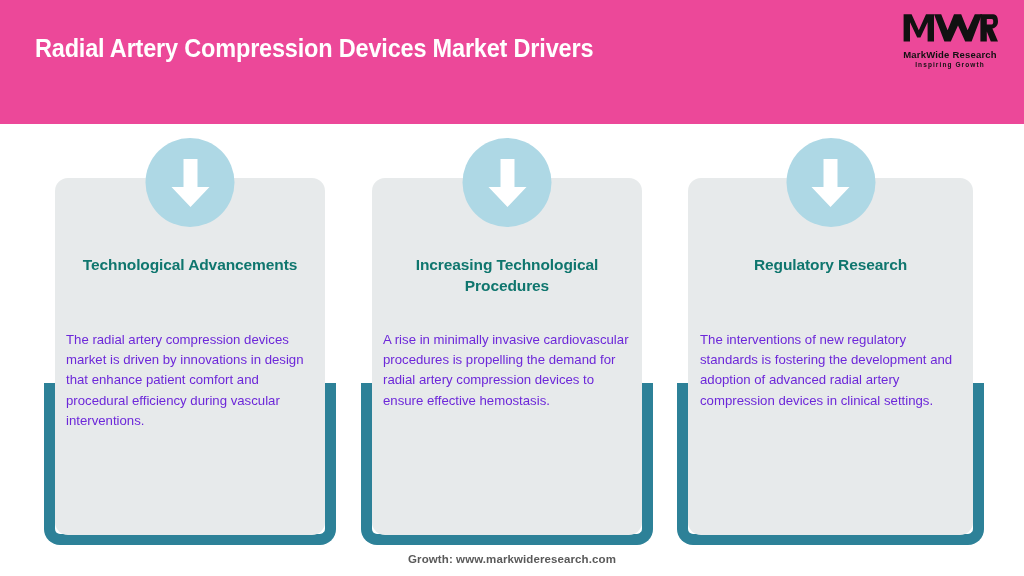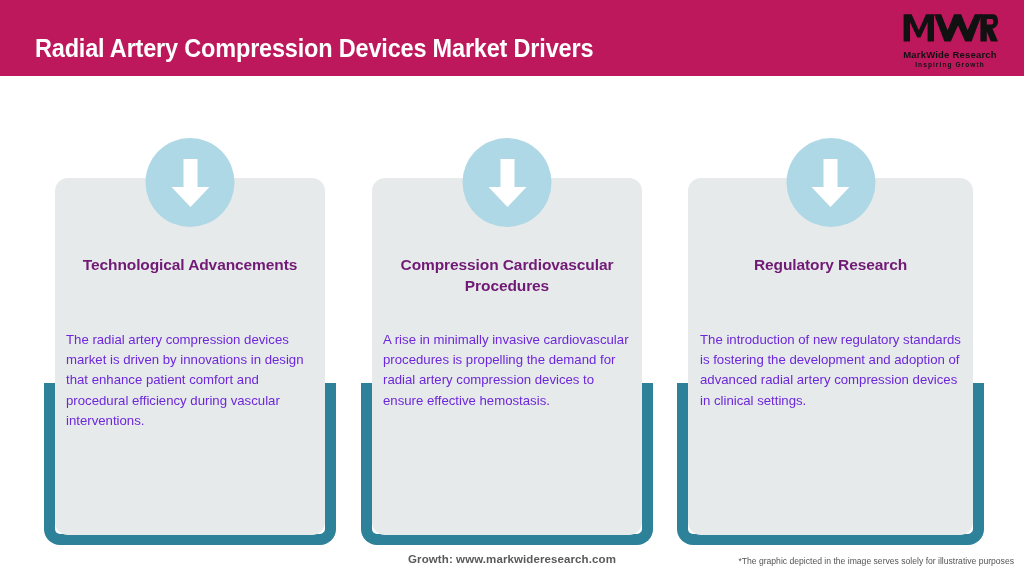--- a/index.html
+++ b/index.html
@@ -6,22 +6,22 @@
   html, body {
     width:1024px; height:576px;
     background:#ffffff;
     font-family:"Liberation Sans", sans-serif;
     overflow:hidden;
   }
   #stage { position:relative; width:1024px; height:576px; background:#ffffff; }
 
   
   .header {
-    position:absolute; left:0; top:0; width:1024px; height:76px;
-    background:#be185d;
+    position:absolute; left:0; top:0; width:1024px; height:124px;
+    background:#ec4899;
   }
   .header-title {
     position:absolute; left:35px; top:26px;
     width:760px; height:44px;
     display:flex; align-items:center;
     color:#ffffff;
     font-size:25px;
     font-weight:bold;
     letter-spacing:-0.2px;
     font-family:"Liberation Sans Narrow","Liberation Sans", sans-serif;
@@ -86,21 +86,21 @@
     z-index:3;
     display:flex; align-items:center; justify-content:center;
   }
   .icon-circle svg { display:block; }
 
   
   .card-title {
     position:absolute; left:14px; right:14px; top:76px;
     z-index:4;
     text-align:center;
-    color:#701a75;
+    color:#0f766e;
     font-size:15.5px;
     font-weight:bold;
     line-height:1.38;
     letter-spacing:-0.1px;
     font-family:"Liberation Sans Narrow","Liberation Sans", sans-serif;
   }
   .card-body {
     position:absolute; left:11px; right:10px; top:152px;
     z-index:4;
     text-align:left;
@@ -166,32 +166,31 @@
   </div>
 
   <div class="card card-2">
     <div class="card-backing"></div>
     <div class="card-panel"></div>
     <div class="icon-circle">
       <svg width="42" height="52" viewBox="0 0 42 52">
         <polygon points="14,2 28,2 28,30 40,30 21,50 2,30 14,30" fill="#ffffff"></polygon>
       </svg>
     </div>
-    <div class="card-title">Compression Cardiovascular Procedures</div>
+    <div class="card-title">Increasing Technological Procedures</div>
     <div class="card-body">A rise in minimally invasive cardiovascular procedures is propelling the demand for radial artery compression devices to ensure effective hemostasis.</div>
   </div>
 
   <div class="card card-3">
     <div class="card-backing"></div>
     <div class="card-panel"></div>
     <div class="icon-circle">
       <svg width="42" height="52" viewBox="0 0 42 52">
         <polygon points="14,2 28,2 28,30 40,30 21,50 2,30 14,30" fill="#ffffff"></polygon>
       </svg>
     </div>
     <div class="card-title">Regulatory Research</div>
-    <div class="card-body">The introduction of new regulatory standards is fostering the development and adoption of advanced radial artery compression devices in clinical settings.</div>
+    <div class="card-body">The interventions of new regulatory standards is fostering the development and adoption of advanced radial artery compression devices in clinical settings.</div>
   </div>
 
   <div class="footer-source">Growth: www.markwideresearch.com</div>
-  <div class="footer-disclaimer">*The graphic depicted in the image serves solely for illustrative purposes</div>
 
 </div>
 
 </body></html>

